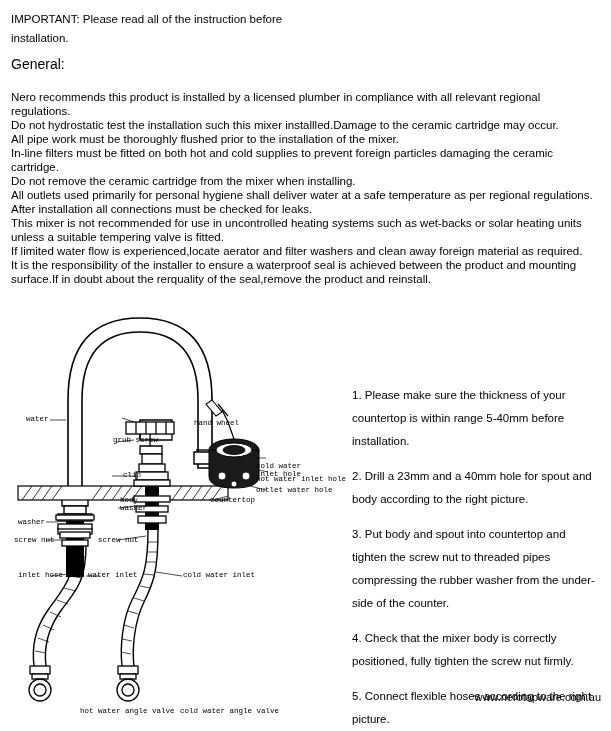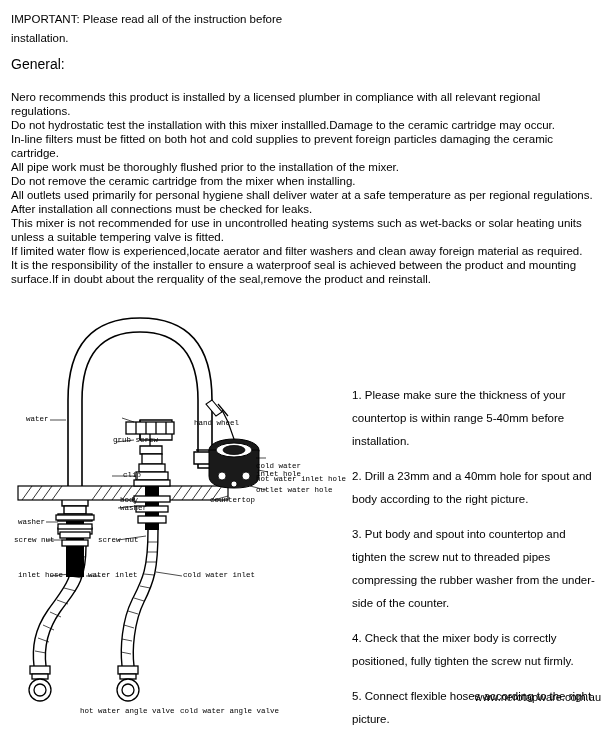--- a/index.html
+++ b/index.html
@@ -82,23 +82,23 @@
 <body>
 
 <div class="page">
 
   <div class="important">IMPORTANT: Please read all of the instruction before installation.</div>
 
   <div class="general-label">General:</div>
 
   <div class="body-text">
     <p>Nero recommends this product is installed by a licensed plumber in compliance with all relevant regional regulations.</p>
-    <p>Do not hydrostatic test the installation with this mixer installled.Damage to the ceramic cartridge may occur.</p>
+    <p>Do not hydrostatic test the installation such this mixer installled.Damage to the ceramic cartridge may occur.</p>
+    <p>All pipe work must be thoroughly flushed prior to the installation of the mixer.</p>
     <p>In-line filters must be fitted on both hot and cold supplies to prevent foreign particles damaging the ceramic cartridge.</p>
-    <p>All pipe work must be thoroughly flushed prior to the installation of the mixer.</p>
     <p>Do not remove the ceramic cartridge from the mixer when installing.</p>
     <p>All outlets used primarily for personal hygiene shall deliver water at a safe temperature as per regional regulations.</p>
     <p>After installation all connections must be checked for leaks.</p>
     <p>This mixer is not recommended for use in uncontrolled heating systems such as wet-backs or solar heating units unless a suitable tempering valve is fitted.</p>
     <p>If limited water flow is experienced,locate aerator and filter washers and clean away foreign material as required.</p>
     <p>It is the responsibility of the installer to ensure a waterproof seal is achieved between the product and mounting surface.If in doubt about the rerquality of the seal,remove the product and reinstall.</p>
   </div>
 
   <div class="steps">
     <p>1. Please make sure the thickness of your countertop is within range 5-40mm before installation.</p>

